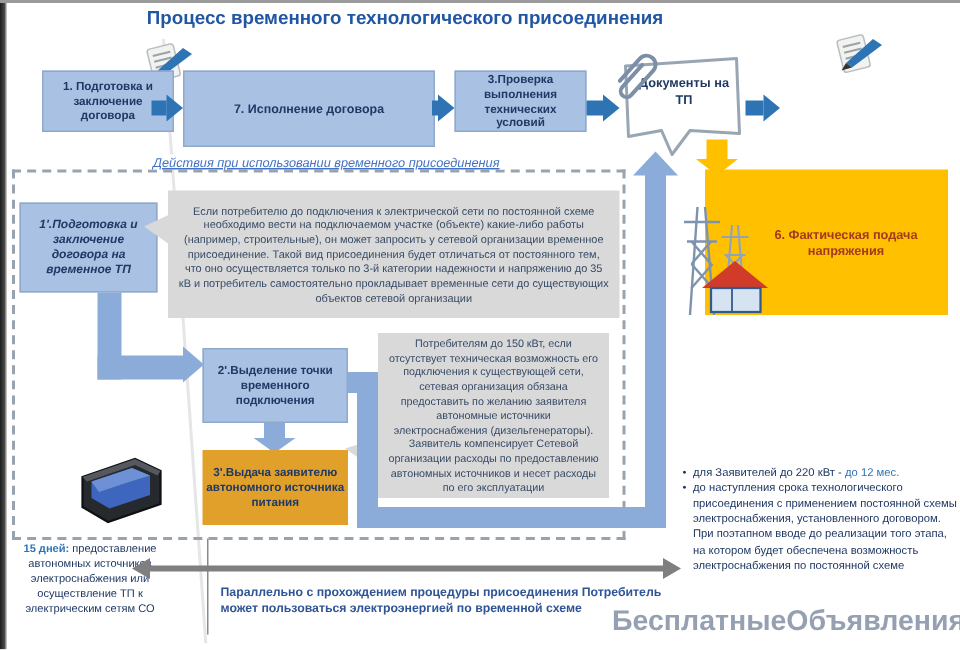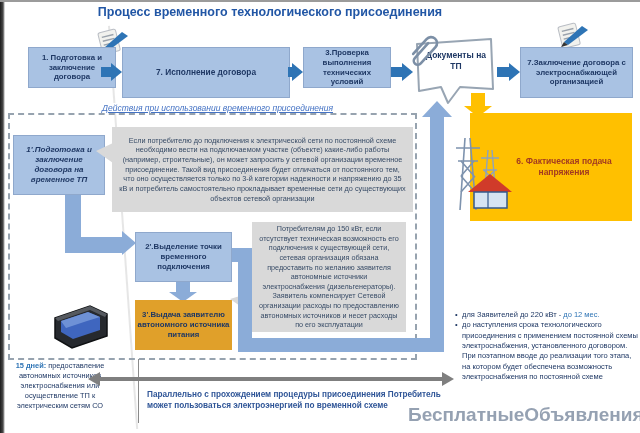--- a/index.html
+++ b/index.html
@@ -99,26 +99,25 @@
   <svg class="abs" style="left:406px;top:30px" width="34" height="44" viewBox="0 0 34 44">
     <g transform="rotate(42 17 22)" fill="none" stroke="#7C8FA6" stroke-width="2.6" stroke-linecap="round">
       <path d="M11 30 V10 a6 6 0 0 1 12 0 v22 a4 4 0 0 1 -8 0 V12"></path>
     </g>
   </svg>
 
   <div class="harrow" style="left:497px;top:63px">
     <i class="sh" style="width:12px"></i>
     <i class="hd"></i>
   </div>
-  <div class="box" style="left:520px;top:47px;width:113px;height:51px;font-size:7.8px">7.Заключение договора с электроснабжающей организацией</div>
 
   <div class="abs" style="left:471px;top:93px;width:14px;height:13px;background:#FFC000"></div>
   <div class="tri" style="left:464px;top:106px;border-left:14px solid transparent;border-right:14px solid transparent;border-top:11px solid #FFC000"></div>
 
-  <div class="box" style="left:470px;top:113px;width:162px;height:108px;font-size:8.5px;background:#FFC000;border:none;color:#A23A20;padding-left:28px">6. Фактическая подача напряжения</div>
+  <div class="box" style="left:470px;top:113px;width:162px;height:97px;font-size:8.5px;background:#FFC000;border:none;color:#A23A20;padding-left:28px">6. Фактическая подача напряжения</div>
   <svg class="abs" style="left:450px;top:128px" width="64" height="86" viewBox="0 0 64 86">
     <g stroke="#7E93AE" stroke-width="1.6" fill="none">
       <path d="M10 82 L15 10 M26 82 L20 10"></path>
       <path d="M6 20 H30 M8 33 H28"></path>
       <path d="M11 33 L24 48 M24 33 L11 48 M11 48 L25 64 M25 48 L11 64"></path>
     </g>
     <g stroke="#8FA3BC" stroke-width="1.4" fill="none">
       <path d="M34 70 L38 22 M46 70 L42 22"></path>
       <path d="M31 30 H49 M33 42 H47"></path>
       <path d="M34 42 L45 54 M45 42 L34 54"></path>

